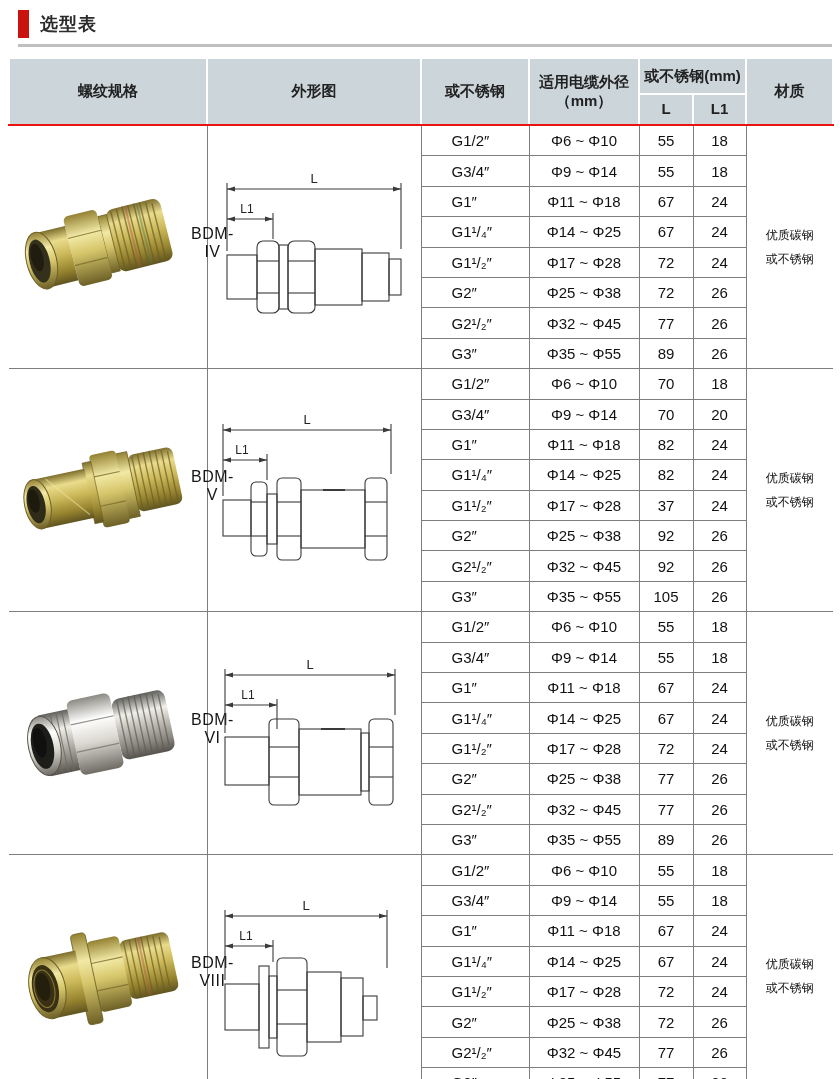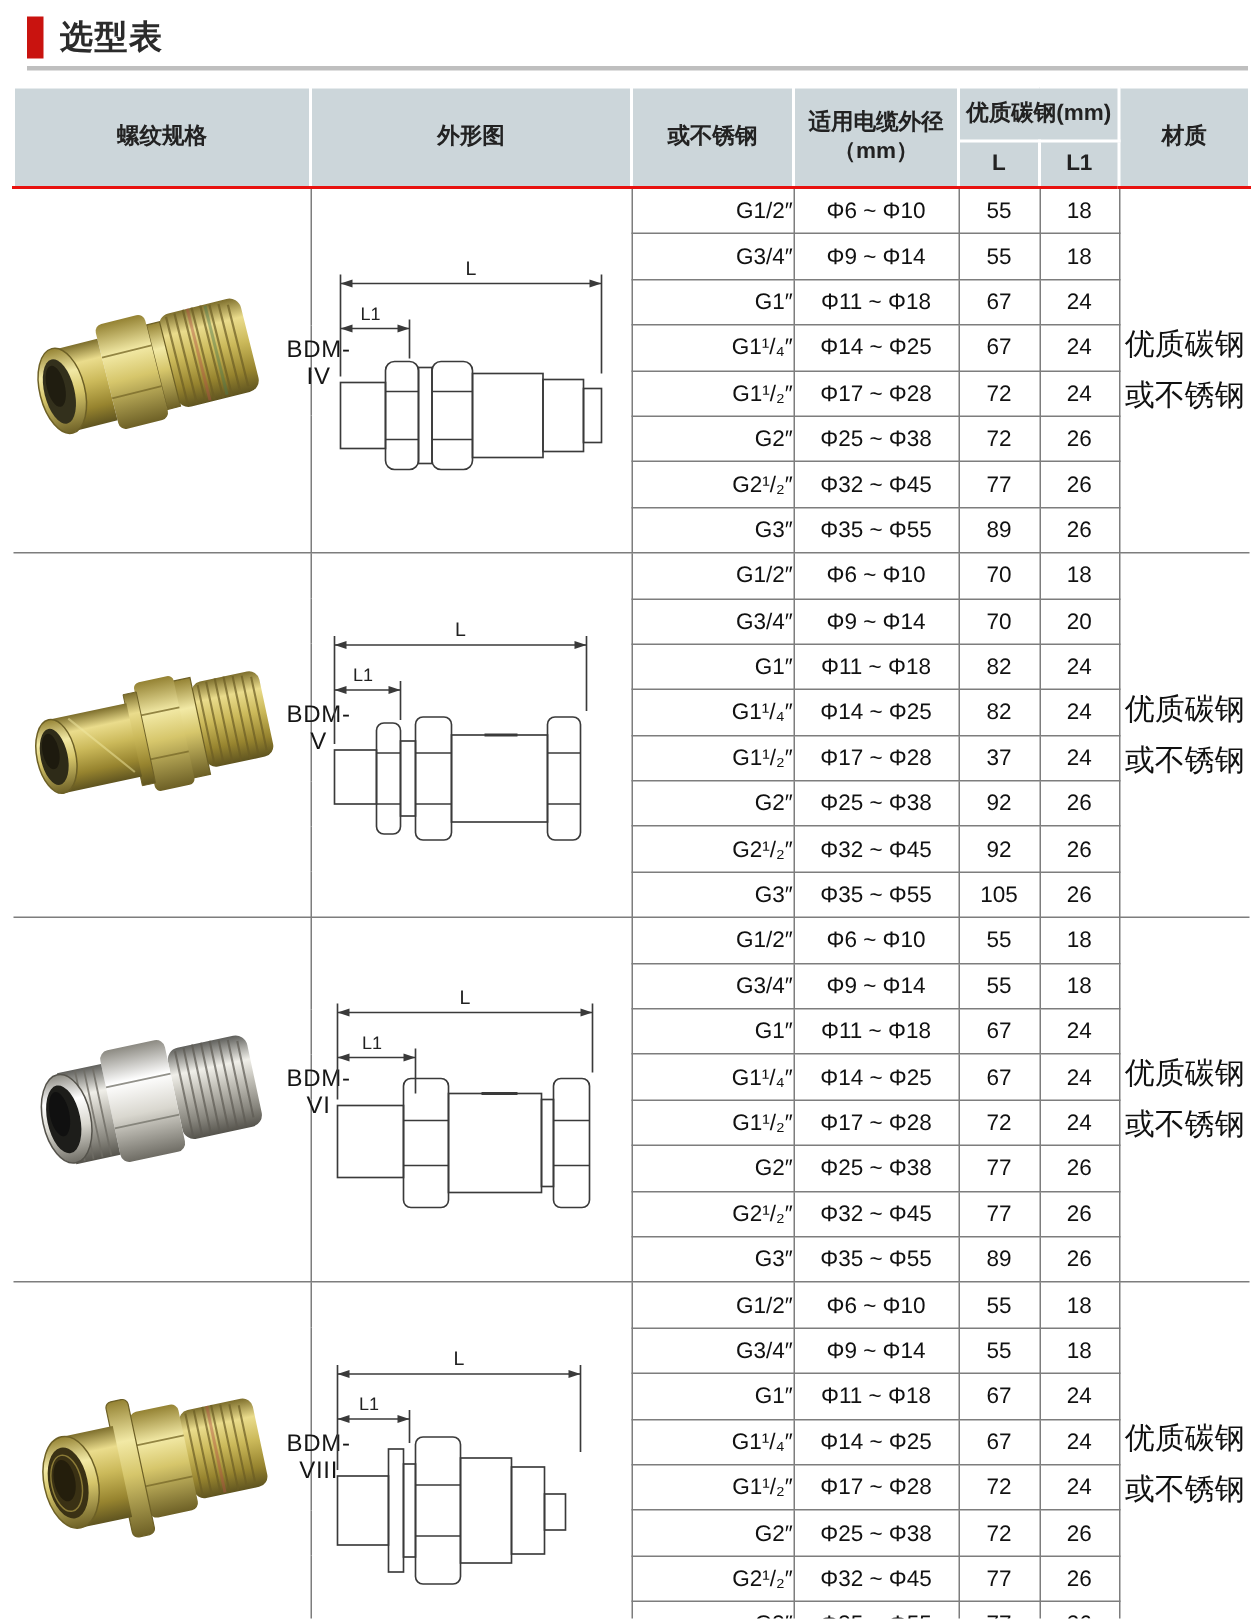--- a/index.html
+++ b/index.html
@@ -4,45 +4,45 @@
 <style>
   html,body{margin:0;padding:0;}
   body{
     width:840px;height:1079px;position:relative;background:#ffffff;
     font-family:"Liberation Sans","DejaVu Sans",sans-serif;color:#1a1a1a;
     overflow:hidden;
   }
   
   .title-block{position:absolute;left:18px;top:10px;display:flex;align-items:center;}
   .title-redbar{width:11px;height:28px;background:#c9130f;margin-right:11px;}
-  .title-text{font-size:22px;font-weight:bold;color:#2b2b2b;letter-spacing:1px;font-family:Liberation Mono, monospace;}
+  .title-text{font-size:18px;font-weight:bold;color:#2b2b2b;letter-spacing:1px;font-family:Liberation Mono, monospace;}
   .title-underline{position:absolute;left:18px;top:44px;width:814px;height:3px;background:#bfbfbf;}
   
   .tbl-wrap{position:absolute;left:8px;top:57px;width:824px;}
   table.seltable{border-collapse:collapse;width:824px;table-layout:fixed;}
   thead th{
     background:#ccd6da;border:2px solid #ffffff;
     font-size:15px;font-weight:bold;color:#222;text-align:center;vertical-align:middle;
     padding:0;line-height:1.25;
   }
   thead tr.h1 th{height:34px;}
   thead tr.h2 th{height:29px;}
   thead th.redline{border-bottom:2px solid #e8120f;}
   tbody td{
     border:1px solid #7d7d7d;font-size:15px;text-align:center;vertical-align:middle;
     padding:0;height:29.4px;color:#111;
   }
-  td.c-spec{text-align:right;padding-left:30px;}
+  td.c-spec{text-align:left;padding-left:30px;}
   td.c-photo{border-left:0;}
   td.c-mat{border-right:0;}
   .photo-cell{height:230px;display:flex;flex-direction:row;align-items:center;}
   .photo-art{flex:1;display:flex;align-items:center;justify-content:center;width:100%;}
   .model{font-size:16px;color:#161616;letter-spacing:0.5px;padding-bottom:8px;}
   .outline-cell{display:flex;align-items:center;justify-content:center;width:100%;height:100%;}
-  .mat-line{line-height:1.25;margin:9px 3px;font-size:20px;}
+  .mat-line{line-height:1.25;margin:9px 3px;font-size:12px;}
   svg text{font-family:"Liberation Sans","DejaVu Sans",sans-serif;}
 </style>
 </head>
 <body>
 
 <div class="title-block">
   <div class="title-redbar"></div>
   <div class="title-text">选型表</div>
 </div>
 <div class="title-underline"></div>
@@ -60,21 +60,21 @@
   </colgroup>
   <thead>
     <tr class="h1">
       <th rowspan="2" class="redline">螺纹规格</th>
       <th rowspan="2" class="redline">外形图</th>
       <th rowspan="2" class="redline">或不锈钢</th>
       <th rowspan="2" class="redline">
         <div>适用电缆外径</div>
         <div>（mm）</div>
       </th>
-      <th colspan="2">优质碳钢(mm)</th>
+      <th colspan="2">或不锈钢(mm)</th>
       <th rowspan="2" class="redline">材质</th>
     </tr>
     <tr class="h2">
       <th class="redline">L</th>
       <th class="redline">L1</th>
     </tr>
   </thead>
 
   <tbody>
     <tr>

